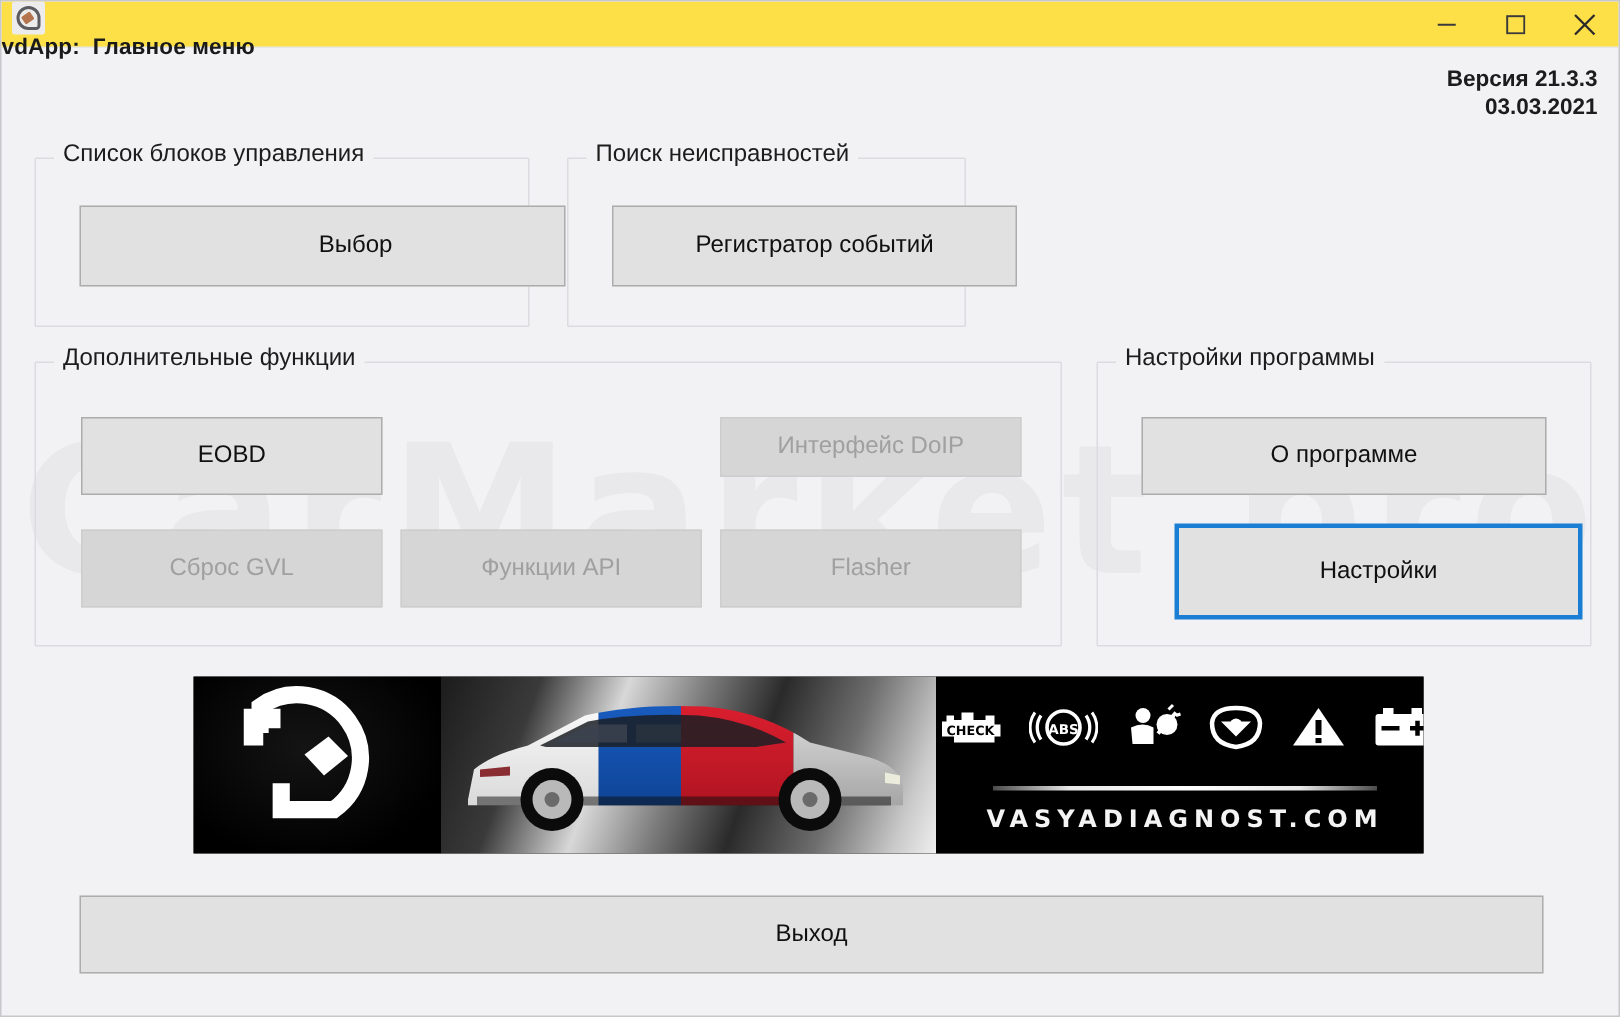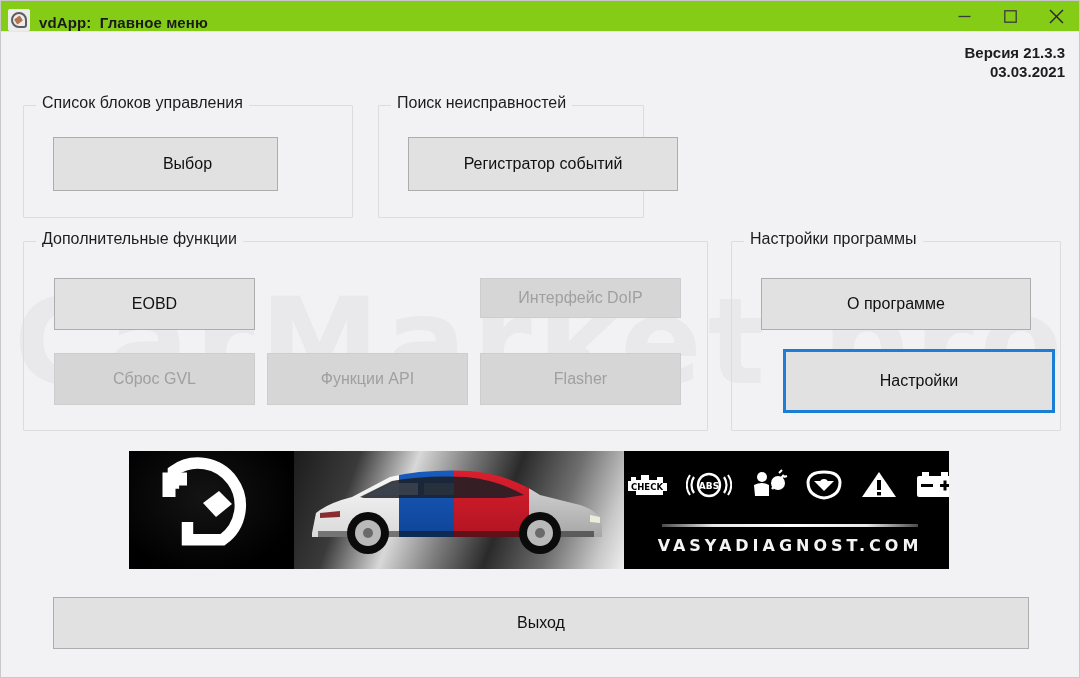--- a/index.html
+++ b/index.html
@@ -17,25 +17,26 @@
     box-sizing: border-box;
     background: #f2f2f4;
     border: 1px solid #c8c8cc;
     overflow: hidden;
   }
 
   
   #titlebar {
     position: relative;
     height: 31px;
-    background: #84cc16;
+    background: #fde047;
     border-bottom: 1px solid #e6e6e6;
     display: flex;
-    align-items: flex-end;
-    box-sizing: border-box;
+    align-items: flex-start;
+    box-sizing: border-box;
+    flex-direction: column;
   }
   #app-icon {
     width: 22px; height: 22px;
     margin-left: 7px; margin-right: 9px;
     background: #ececed;
     border-radius: 2px;
     position: relative;
     flex: none;
   }
   #app-icon .ring {
@@ -256,21 +257,21 @@
 
   <div id="watermark">CarMarket.pro</div>
 
   <div id="version-block">
     <div>Версия 21.3.3</div>
     <div>03.03.2021</div>
   </div>
 
   <div class="groupbox" style="left:22px; top:104px; width:330px; height:113px;">
     <div class="gb-title">Список блоков управления</div>
-    <div class="btn" style="left:29px; top:31px; width:225px; height:54px;padding-left:44px;">Выбор</div>
+    <div class="btn" style="left:29px; top:31px; width:324px; height:54px;padding-left:44px;">Выбор</div>
   </div>
 
   <div class="groupbox" style="left:377px; top:104px; width:266px; height:113px;">
     <div class="gb-title">Поиск неисправностей</div>
     <div class="btn" style="left:29px; top:31px; width:270px; height:54px;">Регистратор событий</div>
   </div>
 
 
   <div class="groupbox" style="left:22px; top:240px; width:685px; height:190px;">
     <div class="gb-title">Дополнительные функции</div>

